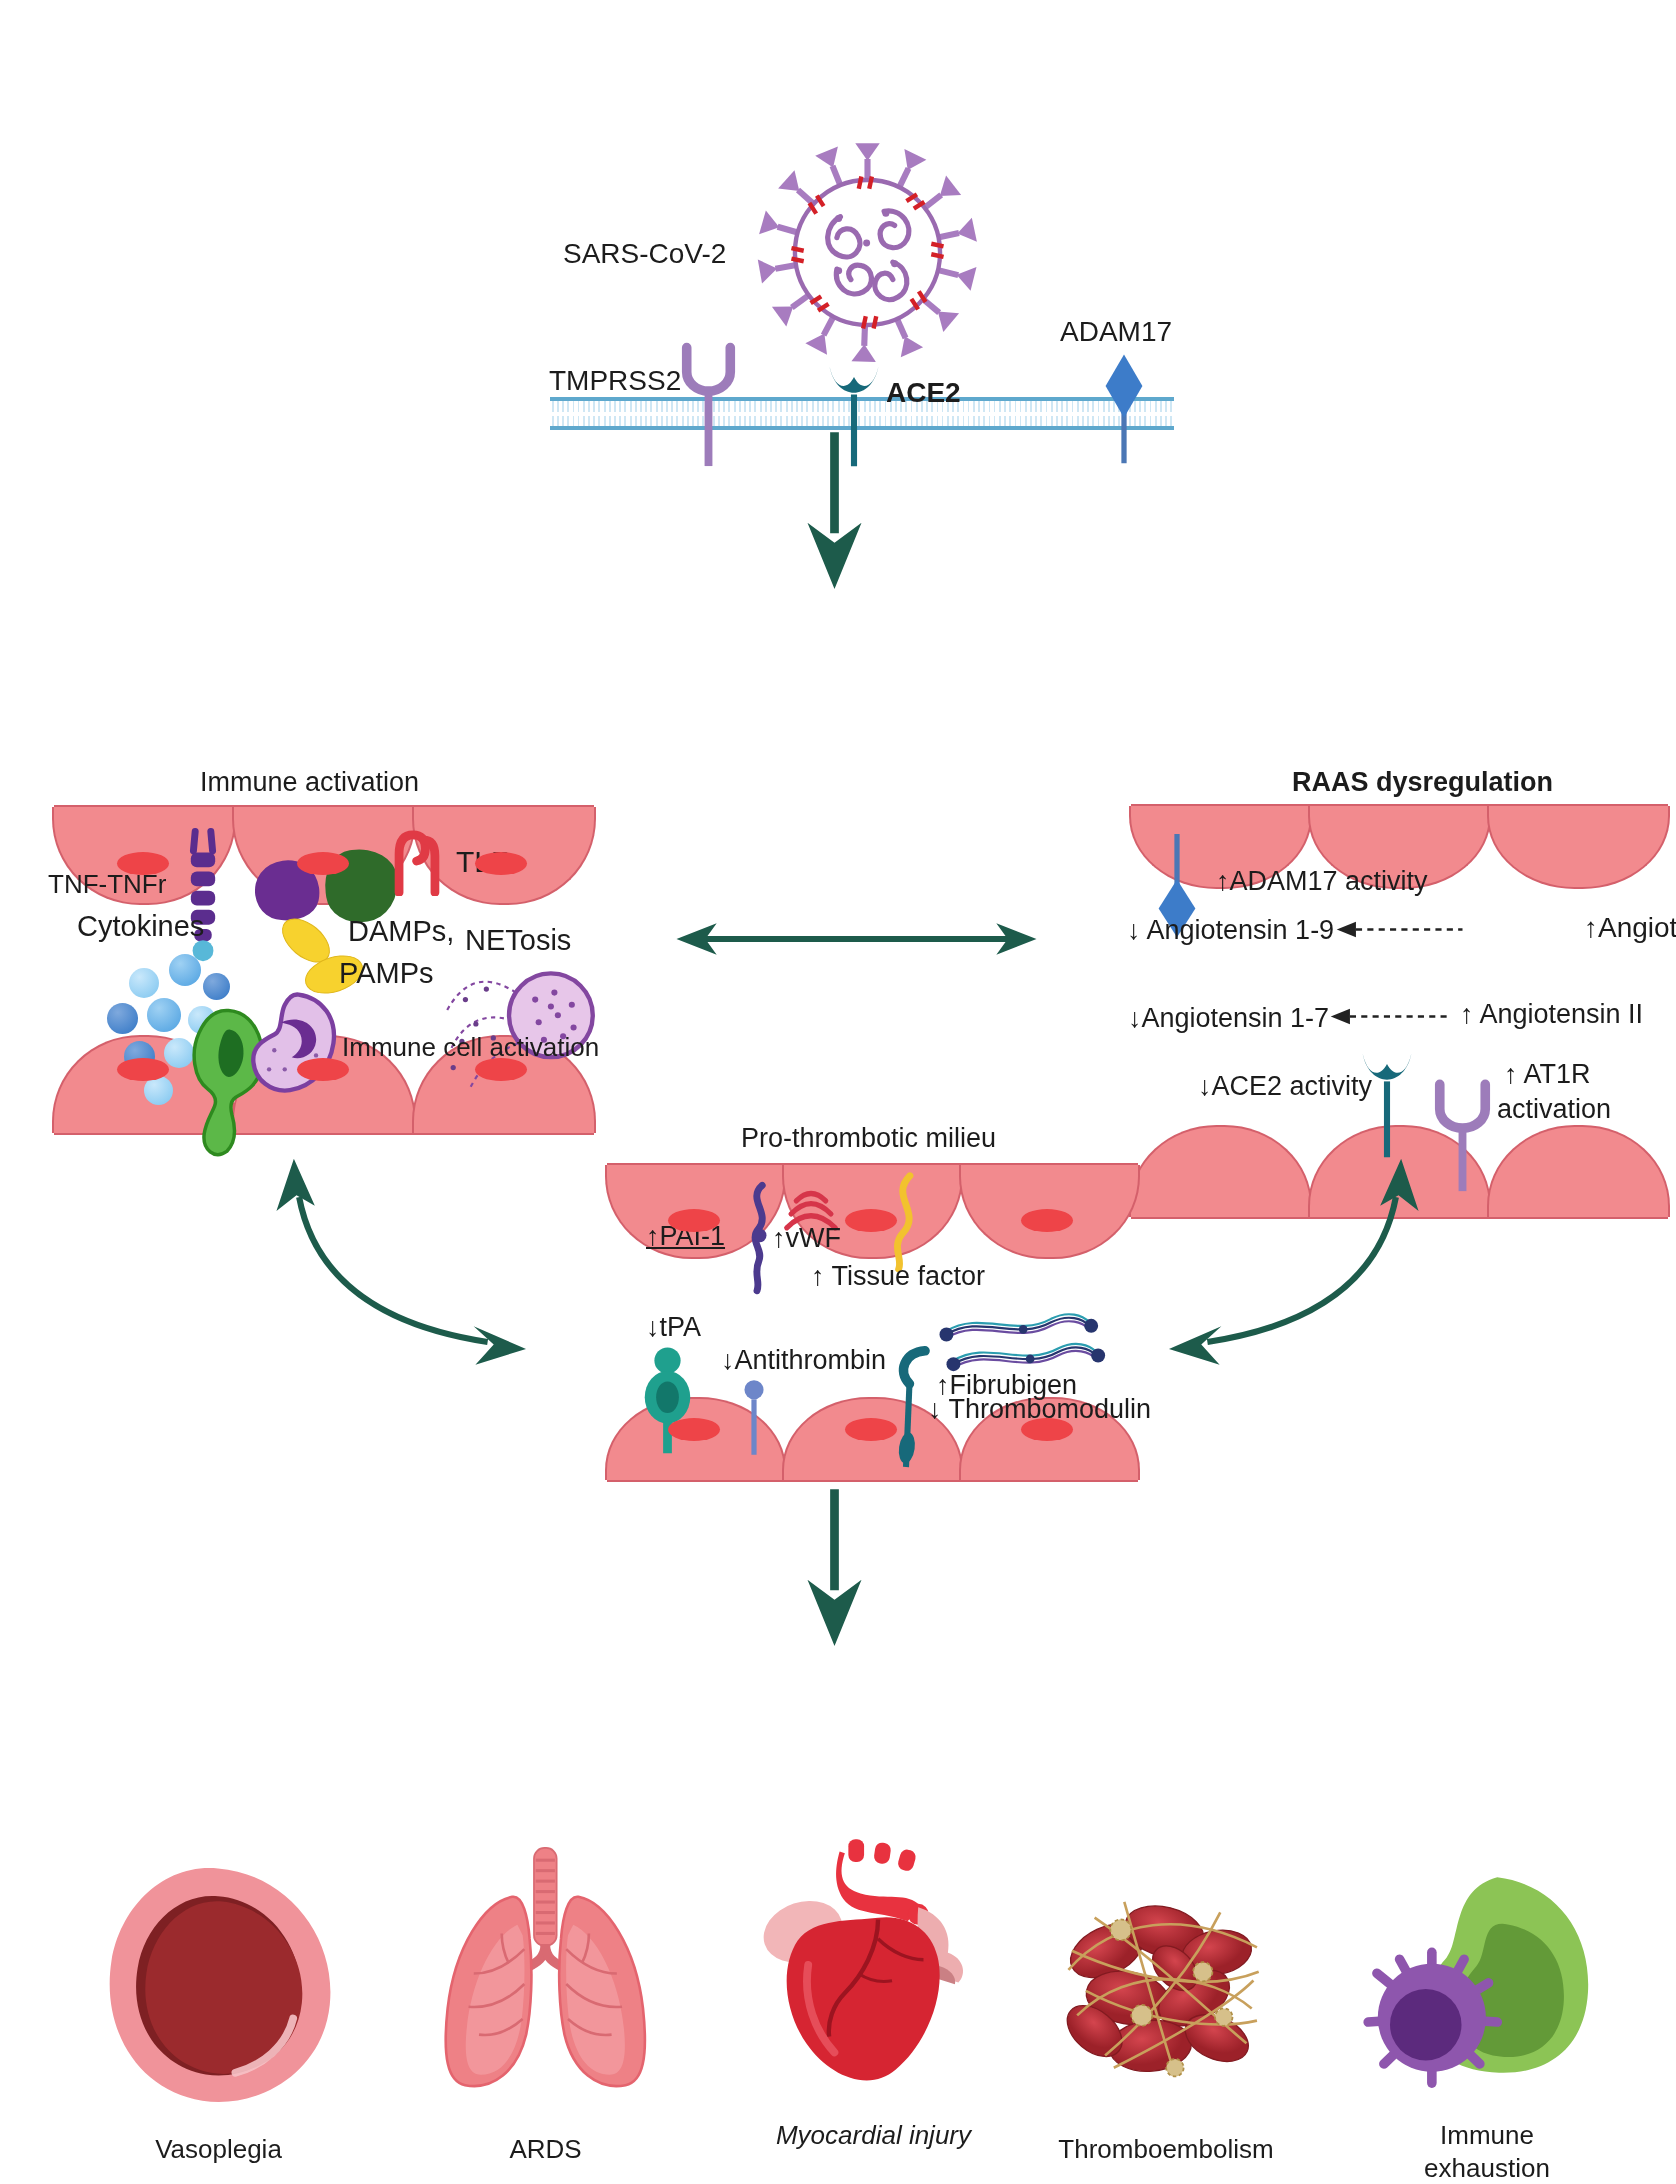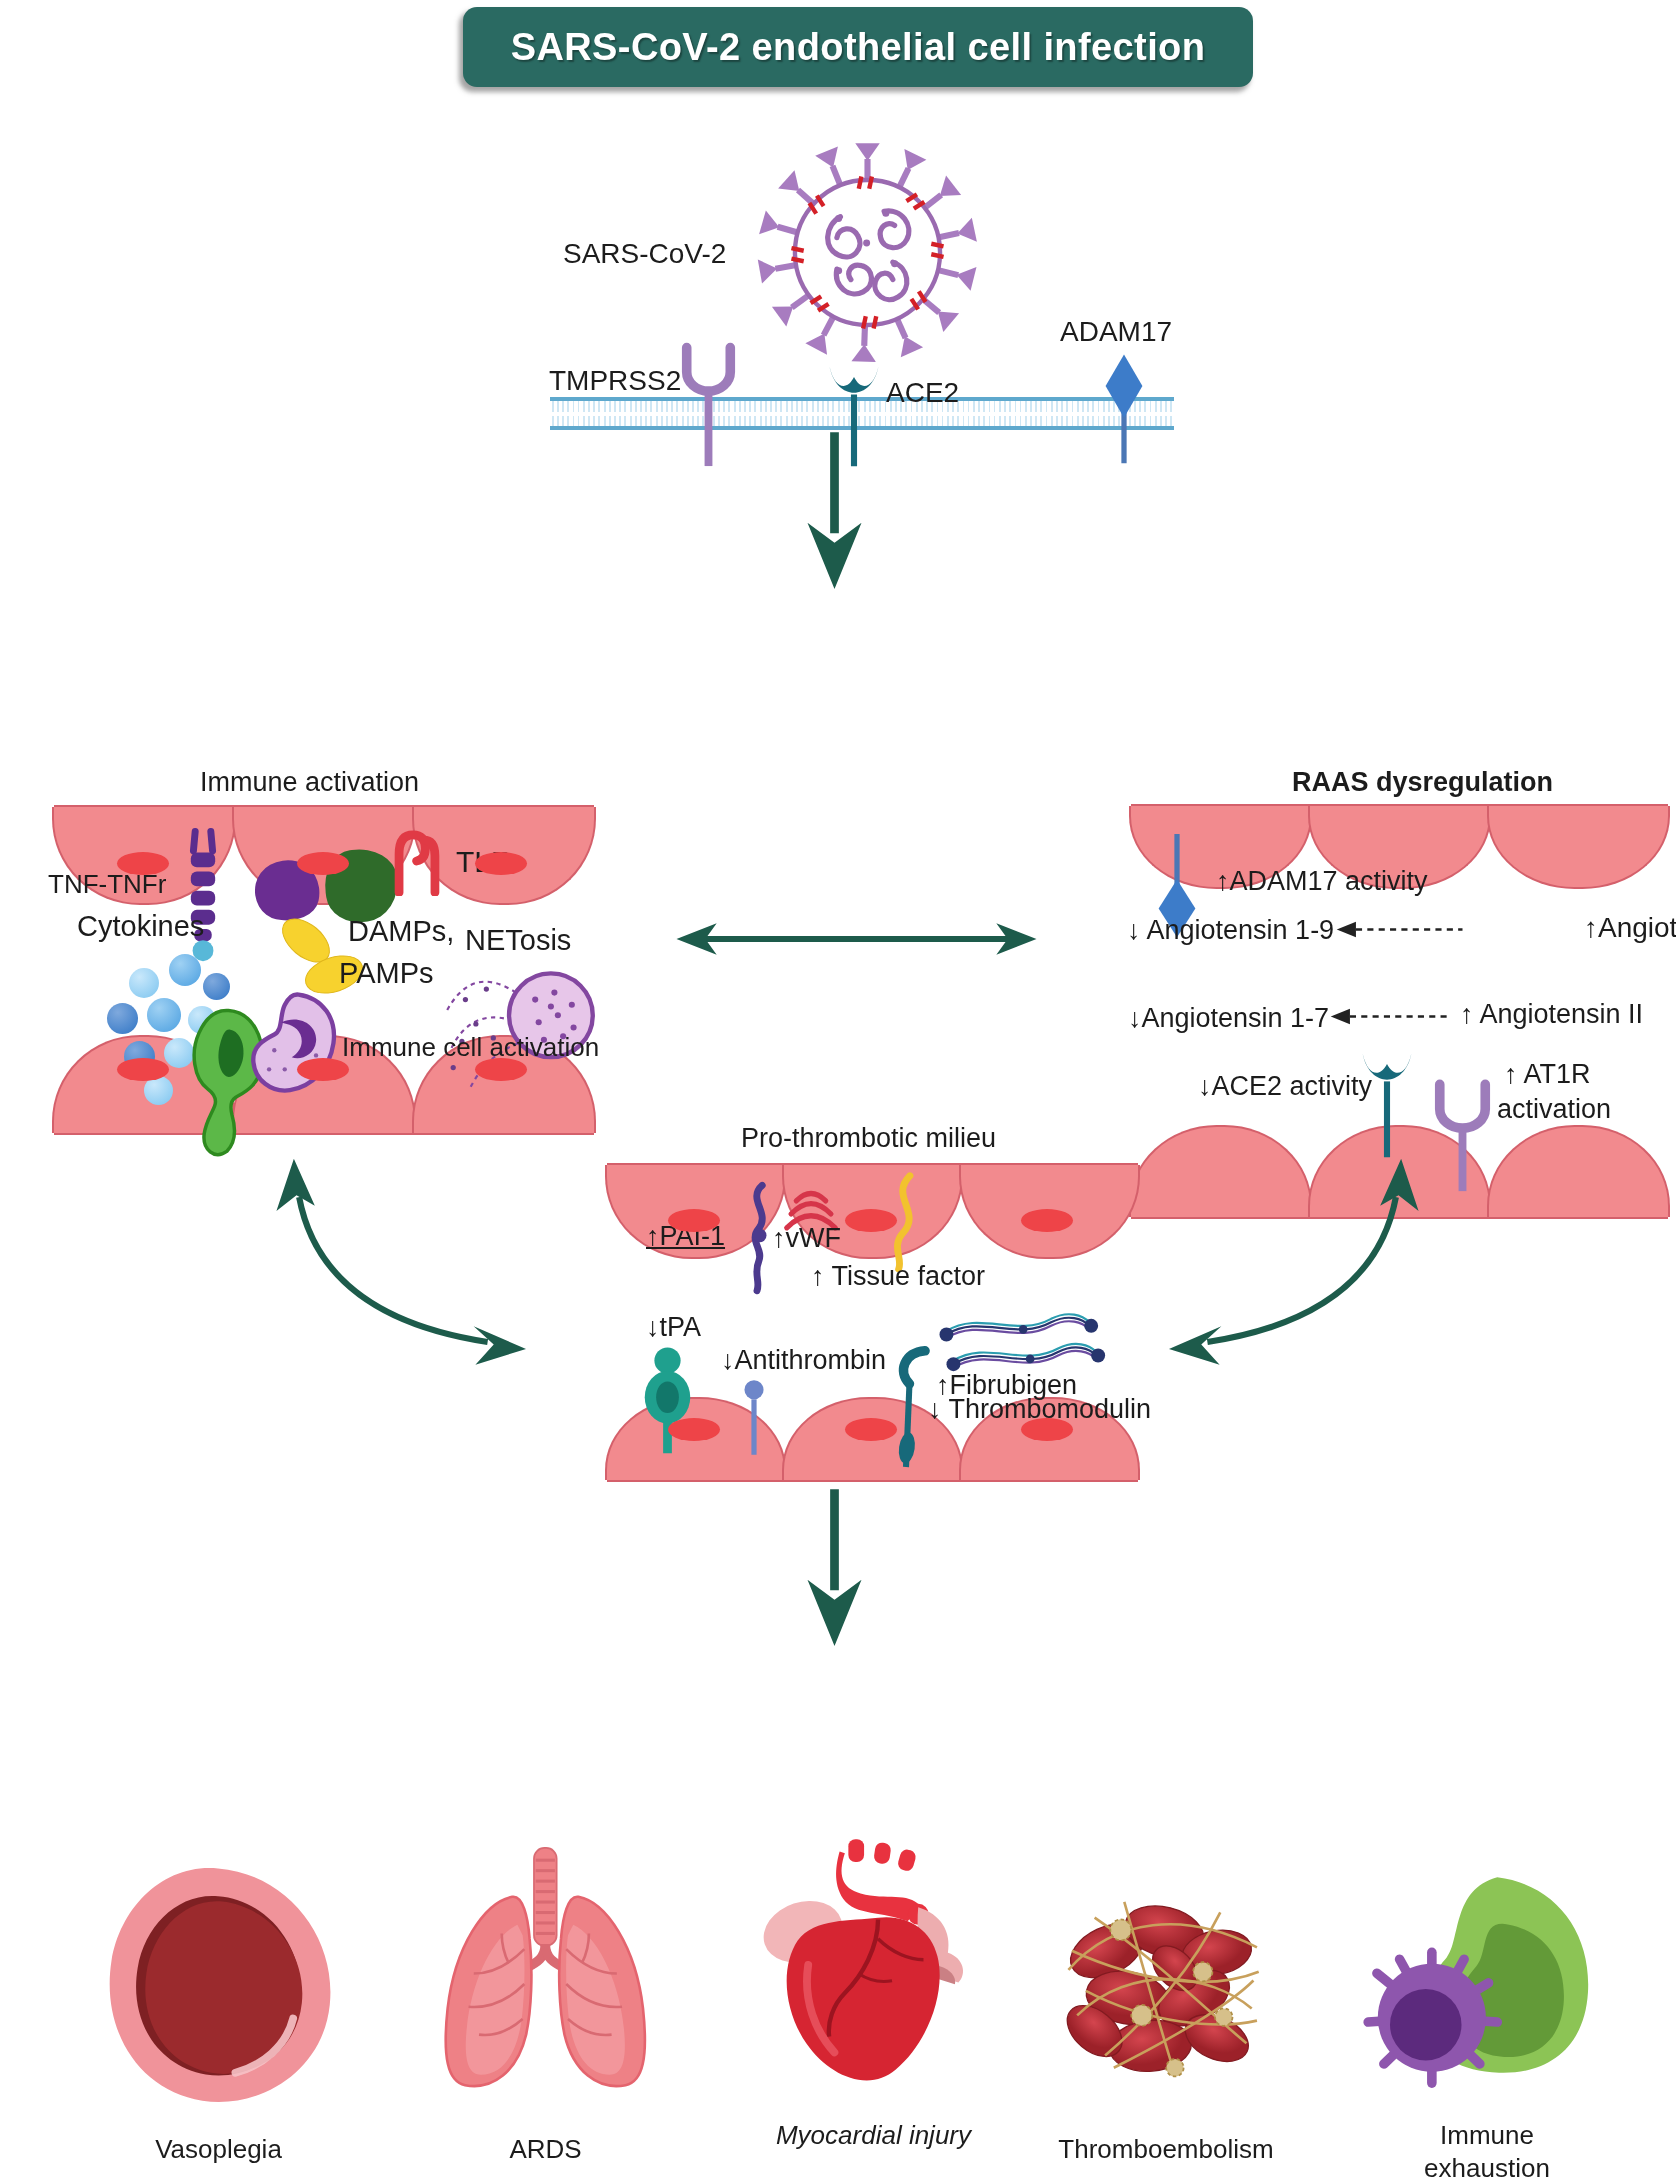--- a/index.html
+++ b/index.html
@@ -31,23 +31,20 @@
   .membrane:after{content:"";position:absolute;left:0;right:0;top:50%;height:4.4px;margin-top:-1.7px;background:#ffffff;}
   .cyt{position:absolute;border-radius:50%;}
   .yblob{position:absolute;background:#f7d22e;border:1.7px solid #e0b71c;border-radius:50%;}
   .blob{position:absolute;}
 </style>
 </head>
 <body>
 
 <div id="canvas">
 
-  <div class="banner" style="left:463px;top:7px;width:790px;height:80px;">
-    <span>SARS-CoV-2 endothelial cell infection</span>
-  </div>
 
   <div class="lbl" style="left:563px;top:238px;font-size:28px;">SARS-CoV-2</div>
 
   <svg class="abs" style="left:753px;top:138px;" width="229" height="229" viewBox="0 0 262 262">
     <g fill="#a87cc0" stroke="#a87cc0">
       <g id="spk">
           <line x1="131" y1="24" x2="131" y2="50" stroke-width="7"></line>
           <polygon points="117,6 145,6 131,26" stroke="none"></polygon>
         </g>
       <use href="#spk" transform="rotate(26 131 131)"></use>
@@ -98,21 +95,21 @@
   <div class="lbl" style="left:549px;top:365px;font-size:28px;">TMPRSS2</div>
   <svg class="abs" style="left:678px;top:342px;" width="61" height="127" viewBox="0 0 70 145">
     <path d="M10 6 v28 a25 22 0 0 0 50 0 V6" fill="none" stroke="#9d7cba" stroke-width="11" stroke-linecap="round"></path>
     <line x1="35" y1="55" x2="35" y2="142" stroke="#9d7cba" stroke-width="9"></line>
   </svg>
 
   <svg class="abs" style="left:826px;top:363px;" width="56" height="105" viewBox="0 0 64 120">
     <path d="M4 4 C 10 30 24 32 32 16 C 40 32 54 30 60 4 C 52 44 12 44 4 4 Z" fill="#17697a"></path>
     <line x1="32" y1="36" x2="32" y2="118" stroke="#17697a" stroke-width="7"></line>
   </svg>
-  <div class="lbl" style="left:886px;top:377px;font-size:28px;">ACE2</div>
+  <div class="lbl" style="left:886px;top:377px;font-size:28px;font-weight:bold;">ACE2</div>
 
   <div class="lbl" style="left:1060px;top:316px;font-size:28px;">ADAM17</div>
   <svg class="abs" style="left:1102px;top:351px;" width="44" height="114" viewBox="0 0 50 130">
     <line x1="25" y1="40" x2="25" y2="128" stroke="#4b77b5" stroke-width="6"></line>
     <polygon points="25,4 46,40 25,76 4,40" fill="#3d7cc9"></polygon>
   </svg>
 
   <svg class="abs" style="left:804px;top:430px;" width="61" height="162" viewBox="0 0 70 185">
     <line x1="35" y1="2" x2="35" y2="118" stroke="#1d5b4b" stroke-width="10"></line>
     <polygon points="35,182 4,106 35,129 66,106" fill="#1d5b4b"></polygon>

